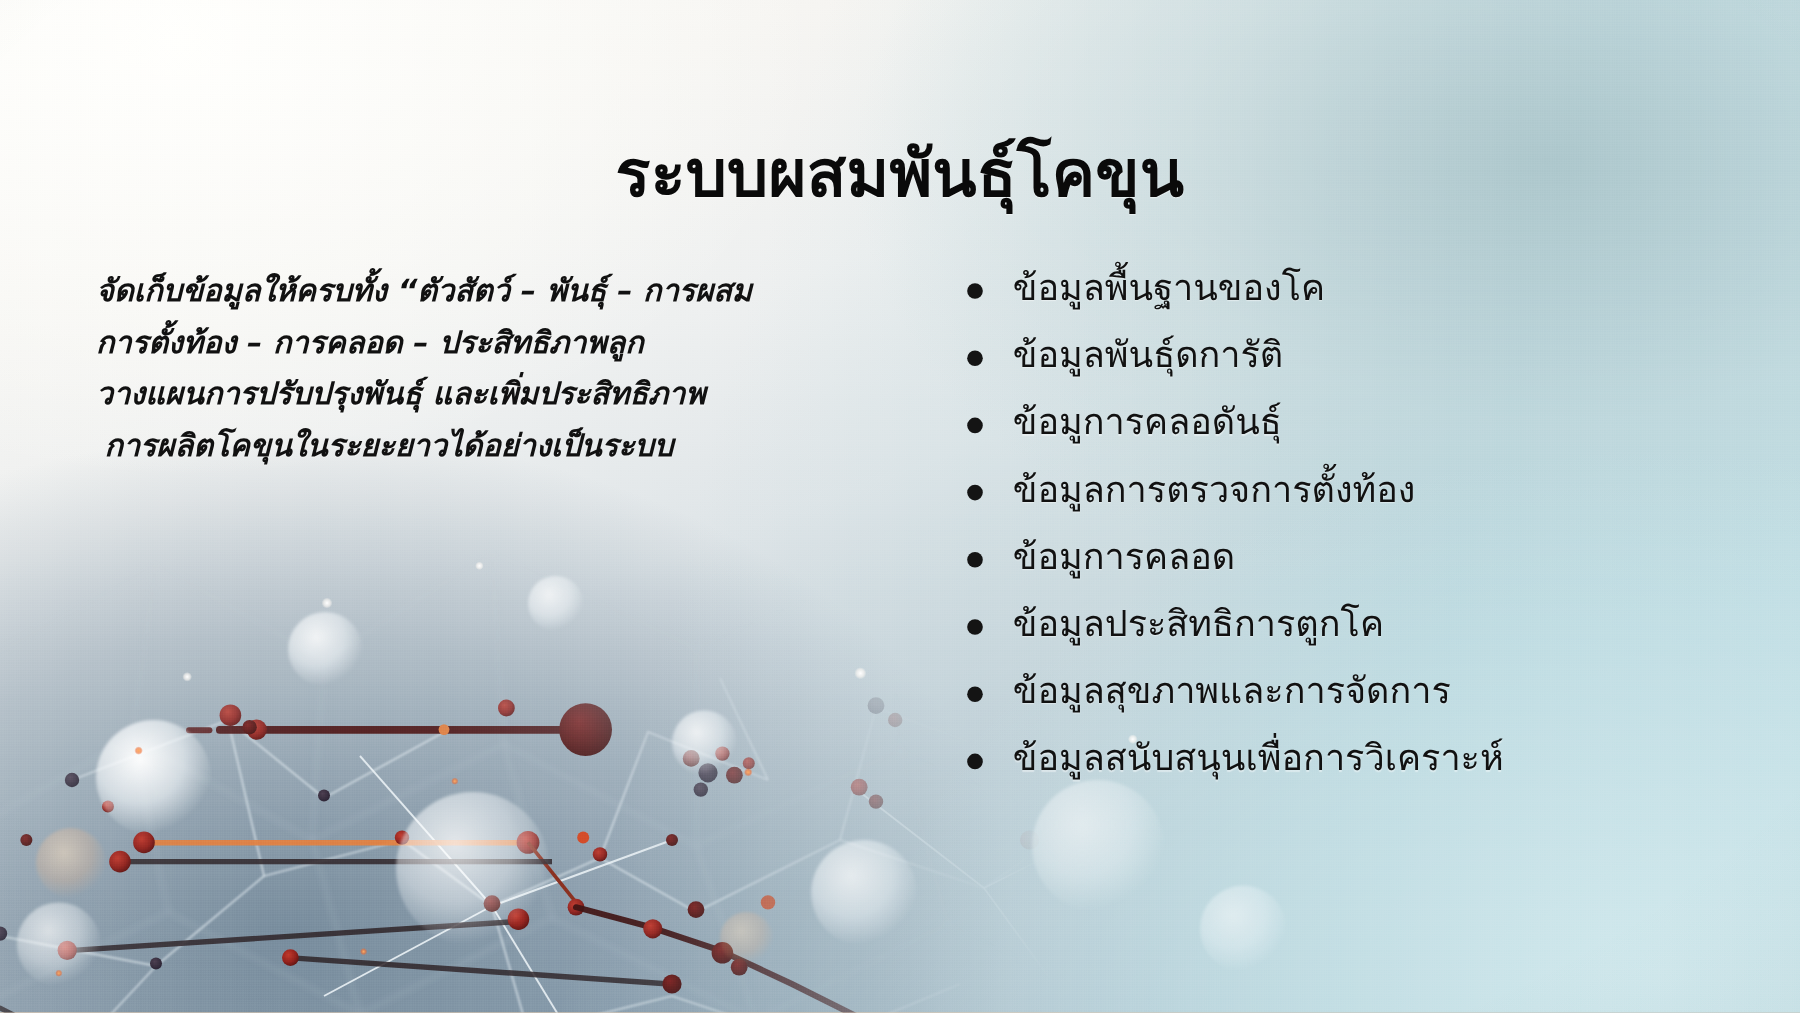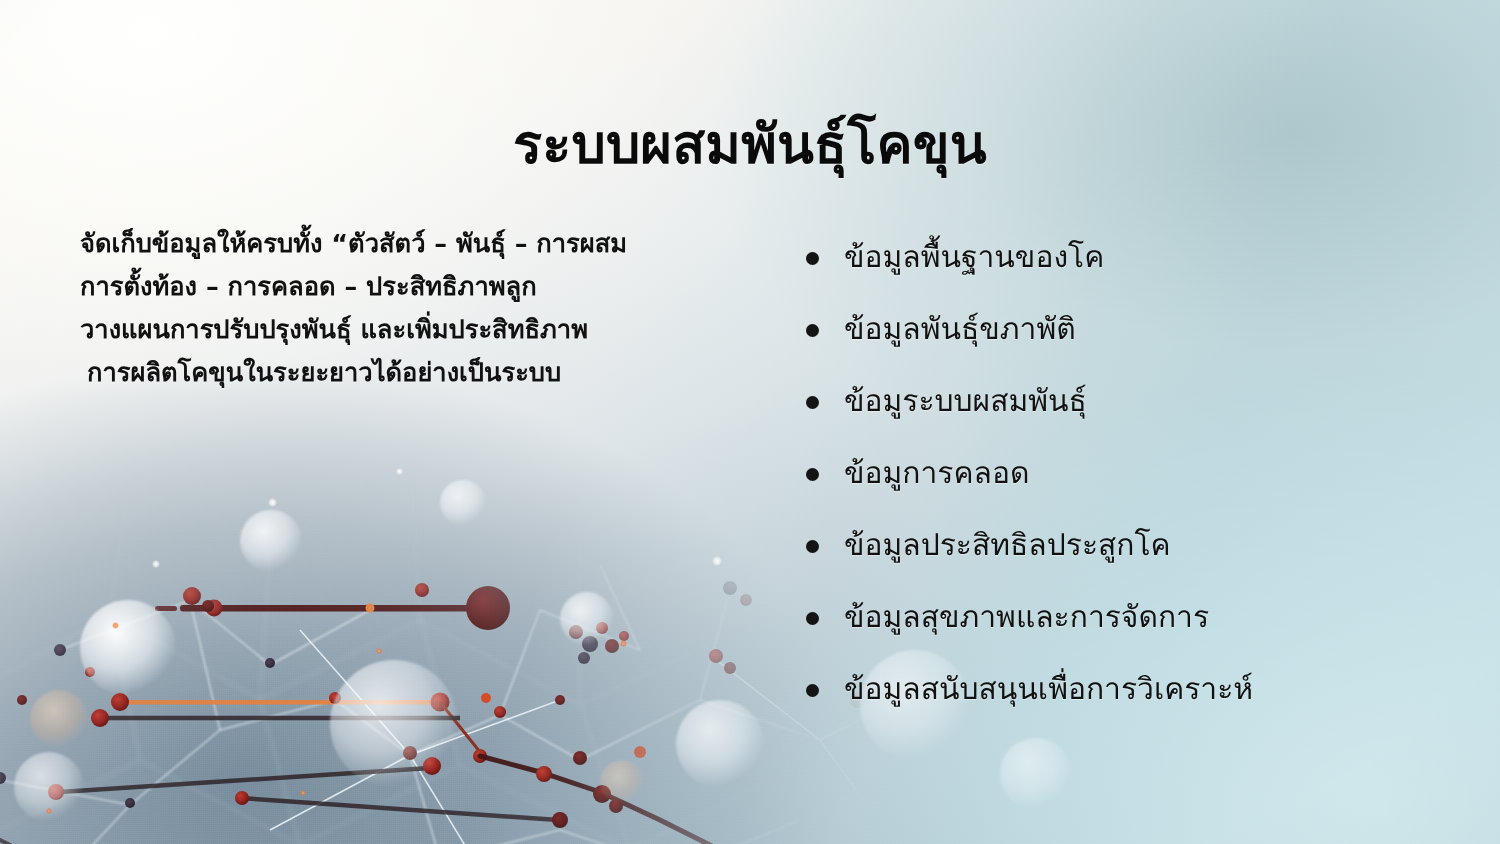--- a/index.html
+++ b/index.html
@@ -174,34 +174,34 @@
     top: 222px;
     width: 700px;
   }
   .lead-line {
     font-size: 25.5px;
     font-weight: 700;
     color: #111111;
     line-height: 43px;
     white-space: nowrap;
     text-shadow: 0 1px 1px rgba(255,255,255,.5);
+    font-style: italic;
   }
   .lead-line.indent { padding-left: 7px; }
 
   .bullet-block {
     position: absolute;
     left: 806px;
     top: 216px;
     width: 650px;
   }
   .bullet-item {
     display: flex;
     align-items: flex-start;
     height: 56px;
-    margin-top: 16px;
   }
   .bullet-dot {
     flex: 0 0 auto;
     width: 13px;
     height: 13px;
     border-radius: 50%;
     background: #141414;
     margin-top: 20px;
     margin-right: 25px;
   }
@@ -416,33 +416,37 @@
       <div class="lead-line indent">การผลิตโคขุนในระยะยาวได้อย่างเป็นระบบ</div>
     </div>
 
     <ul class="bullet-block" style="list-style:none;margin:0;padding:0;">
       <li class="bullet-item">
         <span class="bullet-dot"></span>
         <span class="bullet-text">ข้อมูลพื้นฐานของโค</span>
       </li>
       <li class="bullet-item">
         <span class="bullet-dot"></span>
-        <span class="bullet-text">ข้อมูลพันธุ์ขภาพัติ</span>
-      </li>
-      <li class="bullet-item">
-        <span class="bullet-dot"></span>
-        <span class="bullet-text">ข้อมูระบบผสมพันธุ์</span>
+        <span class="bullet-text">ข้อมูลพันธุ์ดการัติ</span>
+      </li>
+      <li class="bullet-item">
+        <span class="bullet-dot"></span>
+        <span class="bullet-text">ข้อมูการคลอดันธุ์</span>
+      </li>
+      <li class="bullet-item">
+        <span class="bullet-dot"></span>
+        <span class="bullet-text">ข้อมูลการตรวจการตั้งท้อง</span>
       </li>
       <li class="bullet-item">
         <span class="bullet-dot"></span>
         <span class="bullet-text">ข้อมูการคลอด</span>
       </li>
       <li class="bullet-item">
         <span class="bullet-dot"></span>
-        <span class="bullet-text">ข้อมูลประสิทธิลประสูกโค</span>
+        <span class="bullet-text">ข้อมูลประสิทธิการตูกโค</span>
       </li>
       <li class="bullet-item">
         <span class="bullet-dot"></span>
         <span class="bullet-text">ข้อมูลสุขภาพและการจัดการ</span>
       </li>
       <li class="bullet-item">
         <span class="bullet-dot"></span>
         <span class="bullet-text">ข้อมูลสนับสนุนเพื่อการวิเคราะห์</span>
       </li>
     </ul>

